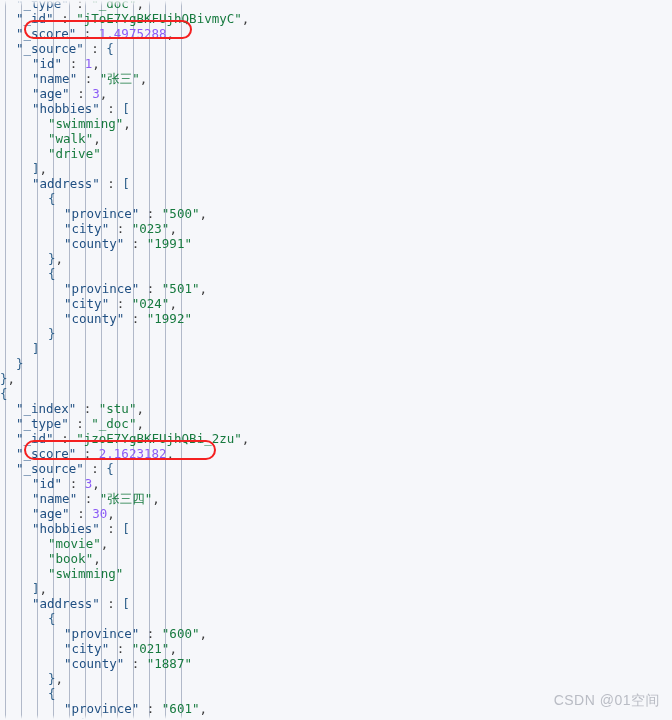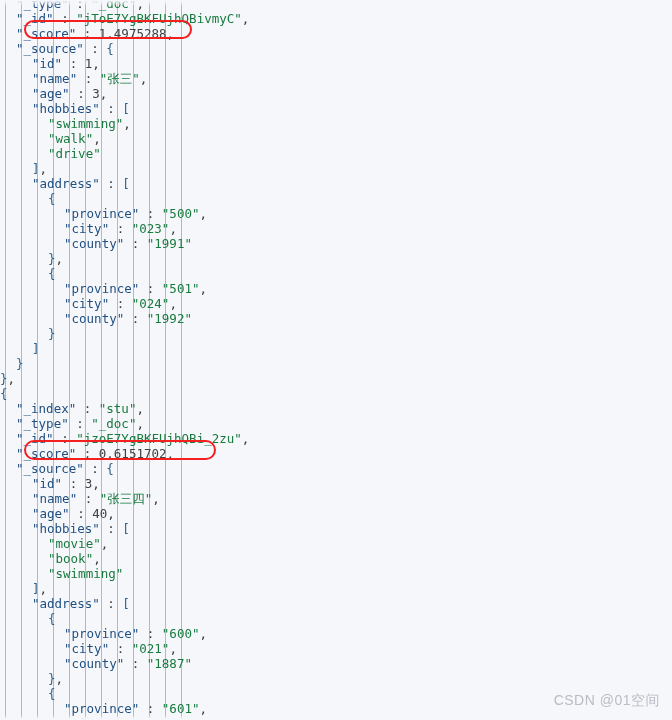--- a/index.html
+++ b/index.html
@@ -45,21 +45,21 @@
     height: 15px;
     line-height: 15px;
     font-size: 12.5px;
     white-space: pre;
     letter-spacing: 0px;
     color: #1d4c73;
   }
   .line .k   { color: #1f4f82; }   
   .line .p   { color: #3b3b3b; }   
   .line .s   { color: #177a3f; }   
-  .line .n   { color: #404040; }   
+  .line .n   { color: #8b5cf6; }   
   .line .b   { color: #2d5f8a; }   
 
   
   .redbox {
     position: absolute;
     border: 2px solid #f42020;
     border-radius: 11px;
     box-sizing: border-box;
     pointer-events: none;
   }
@@ -134,25 +134,25 @@
       <div class="line" style="position: absolute; top: 296px; left: 64px;"><span class="k">"city"</span><span class="p"> : </span><span class="s">"024"</span><span class="p">,</span></div>
       <div class="line" style="position: absolute; top: 311px; left: 64px;"><span class="k">"county"</span><span class="p"> : </span><span class="s">"1992"</span></div>
       <div class="line" style="position: absolute; top: 326px; left: 48px;"><span class="b">}</span></div>
       <div class="line" style="position: absolute; top: 341px; left: 32px;"><span class="b">]</span></div>
       <div class="line" style="position: absolute; top: 356px; left: 16px;"><span class="b">}</span></div>
       <div class="line" style="position: absolute; top: 371px; left: 0px;"><span class="b">}</span><span class="p">,</span></div>
       <div class="line" style="position: absolute; top: 386px; left: 0px;"><span class="b">{</span></div>
       <div class="line" style="position: absolute; top: 401px; left: 16px;"><span class="k">"_index"</span><span class="p"> : </span><span class="s">"stu"</span><span class="p">,</span></div>
       <div class="line" style="position: absolute; top: 416px; left: 16px;"><span class="k">"_type"</span><span class="p"> : </span><span class="s">"_doc"</span><span class="p">,</span></div>
       <div class="line" style="position: absolute; top: 431px; left: 16px;"><span class="k">"_id"</span><span class="p"> : </span><span class="s">"jzoE7YgBKFUjhQBi_2zu"</span><span class="p">,</span></div>
-      <div class="line" style="position: absolute; top: 446px; left: 16px;"><span class="k">"_score"</span><span class="p"> : </span><span class="n">0.6151702</span><span class="p">,</span></div>
+      <div class="line" style="position: absolute; top: 446px; left: 16px;"><span class="k">"_score"</span><span class="p"> : </span><span class="n">2.1623182</span><span class="p">,</span></div>
       <div class="line" style="position: absolute; top: 461px; left: 16px;"><span class="k">"_source"</span><span class="p"> : </span><span class="b">{</span></div>
       <div class="line" style="position: absolute; top: 476px; left: 32px;"><span class="k">"id"</span><span class="p"> : </span><span class="n">3</span><span class="p">,</span></div>
       <div class="line" style="position: absolute; top: 491px; left: 32px;"><span class="k">"name"</span><span class="p"> : </span><span class="s">"张三四"</span><span class="p">,</span></div>
-      <div class="line" style="position: absolute; top: 506px; left: 32px;"><span class="k">"age"</span><span class="p"> : </span><span class="n">40</span><span class="p">,</span></div>
+      <div class="line" style="position: absolute; top: 506px; left: 32px;"><span class="k">"age"</span><span class="p"> : </span><span class="n">30</span><span class="p">,</span></div>
       <div class="line" style="position: absolute; top: 521px; left: 32px;"><span class="k">"hobbies"</span><span class="p"> : </span><span class="b">[</span></div>
       <div class="line" style="position: absolute; top: 536px; left: 48px;"><span class="s">"movie"</span><span class="p">,</span></div>
       <div class="line" style="position: absolute; top: 551px; left: 48px;"><span class="s">"book"</span><span class="p">,</span></div>
       <div class="line" style="position: absolute; top: 566px; left: 48px;"><span class="s">"swimming"</span></div>
       <div class="line" style="position: absolute; top: 581px; left: 32px;"><span class="b">]</span><span class="p">,</span></div>
       <div class="line" style="position: absolute; top: 596px; left: 32px;"><span class="k">"address"</span><span class="p"> : </span><span class="b">[</span></div>
       <div class="line" style="position: absolute; top: 611px; left: 48px;"><span class="b">{</span></div>
       <div class="line" style="position: absolute; top: 626px; left: 64px;"><span class="k">"province"</span><span class="p"> : </span><span class="s">"600"</span><span class="p">,</span></div>
       <div class="line" style="position: absolute; top: 641px; left: 64px;"><span class="k">"city"</span><span class="p"> : </span><span class="s">"021"</span><span class="p">,</span></div>
       <div class="line" style="position: absolute; top: 656px; left: 64px;"><span class="k">"county"</span><span class="p"> : </span><span class="s">"1887"</span></div>

